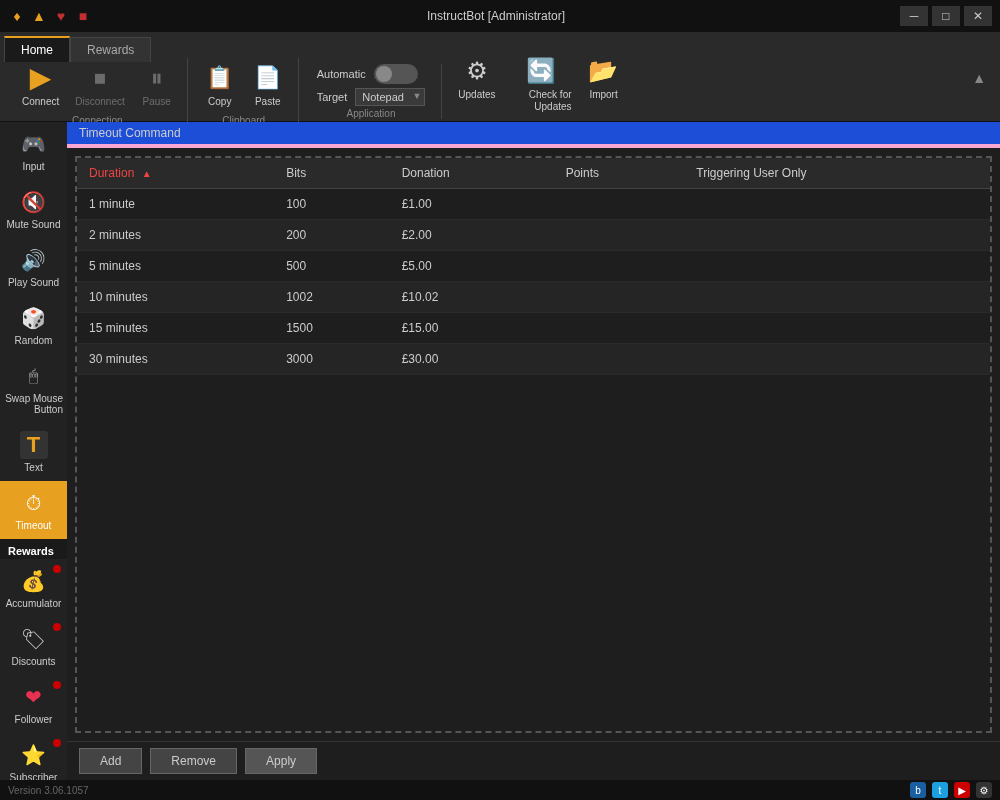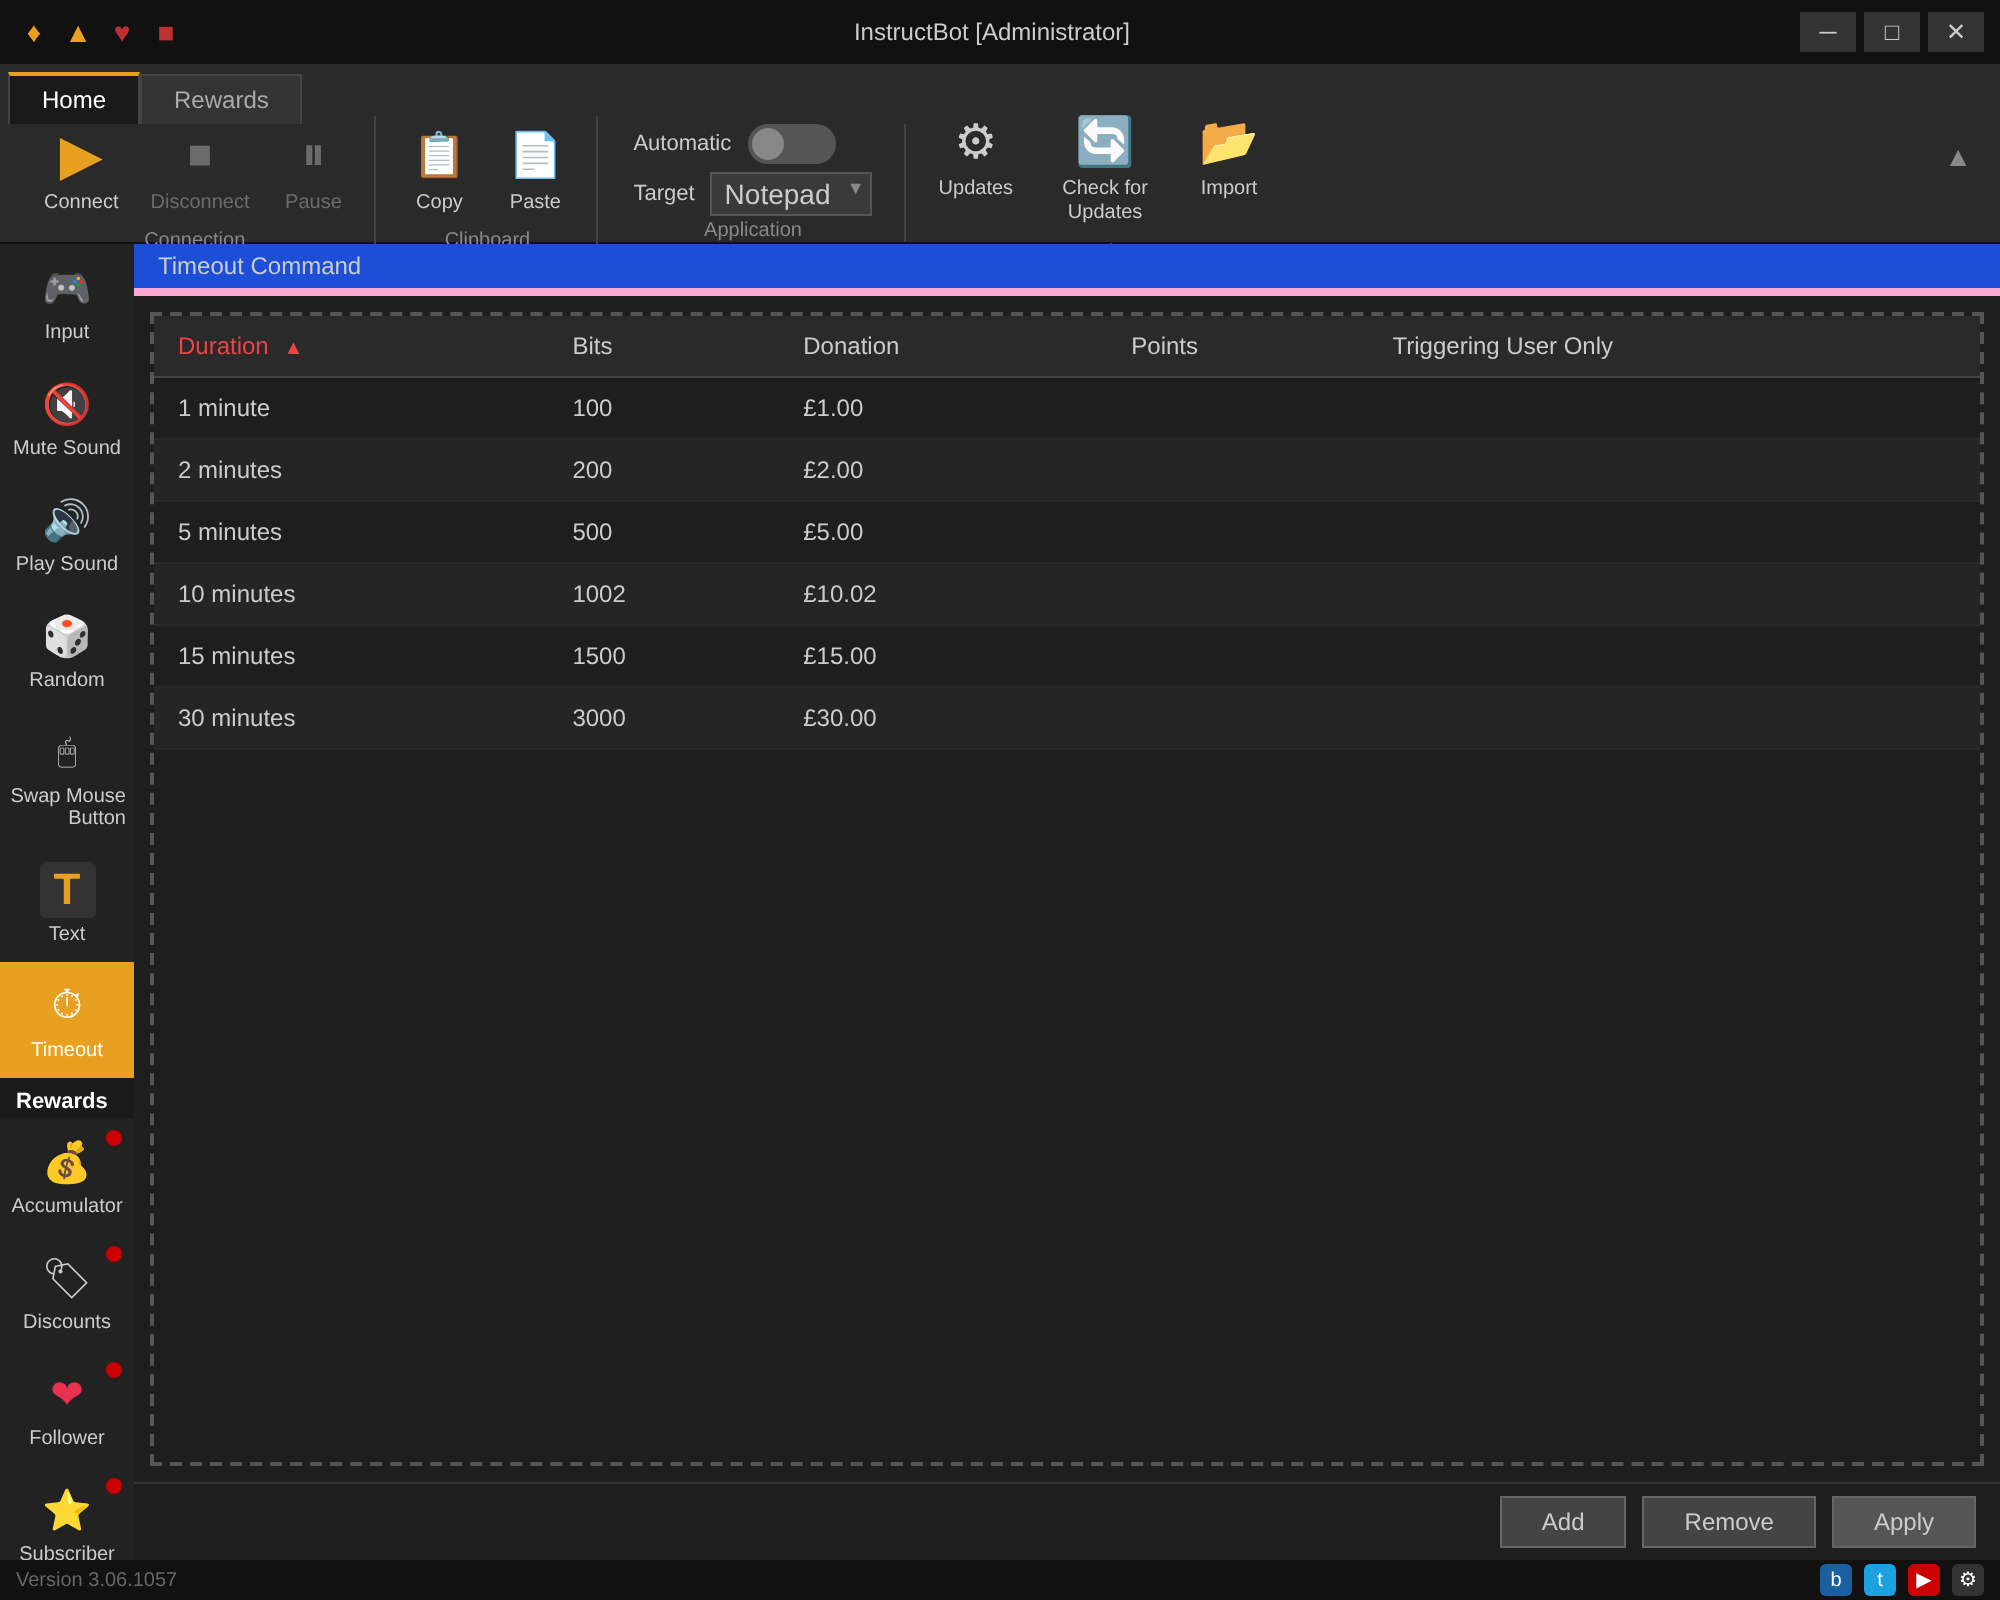--- a/index.html
+++ b/index.html
@@ -173,21 +173,21 @@
       align-items: center;
       gap: 8px;
       font-size: 11px;
       color: #ccc;
     }
     .select-box {
       padding: 2px 20px 2px 6px;
       background: #3a3a3a;
       border: 1px solid #555;
       color: #ccc;
-      font-size: 14px;
+      font-size: 11px;
       cursor: pointer;
       appearance: none;
       position: relative;
     }
     .select-wrapper {
       position: relative;
     }
     .select-wrapper::after {
       content: '▼';
       position: absolute;
@@ -335,21 +335,21 @@
       font-size: 12px;
       color: #ccc;
       border-bottom: 1px solid #2a2a2a;
     }
     .data-table tr:nth-child(even) td { background: #252525; }
 
     
     .bottom-bar {
       display: flex;
       align-items: center;
-      justify-content: flex-end;
+      justify-content: flex-start;
       padding: 6px 12px;
       gap: 8px;
       background: #1e1e1e;
       border-top: 1px solid #333;
     }
     .bottom-btn {
       padding: 5px 20px;
       background: #444;
       border: 1px solid #666;
       color: #ccc;
@@ -476,21 +476,21 @@
   </div>
 
   <div class="toolbar-group" style="border-right:none;">
     <div class="toolbar-group-items">
       <button class="toolbar-btn">
         <div class="icon-lg" style="font-size:24px;">⚙</div>
         <span>Updates</span>
       </button>
       <button class="toolbar-btn">
         <div class="icon-lg" style="font-size:24px; color:#e8a020;">🔄</div>
-        <span style="max-width:60px; text-align:center; line-height:1.2;">Check for
+        <span style="max-width:60px; text-align:right; line-height:1.2;">Check for
 Updates</span>
       </button>
       <button class="toolbar-btn">
         <div class="icon-lg" style="font-size:24px; color:#e8a020;">📂</div>
         <span>Import</span>
       </button>
     </div>
     <div class="toolbar-group-label">Tools</div>
   </div>
 

